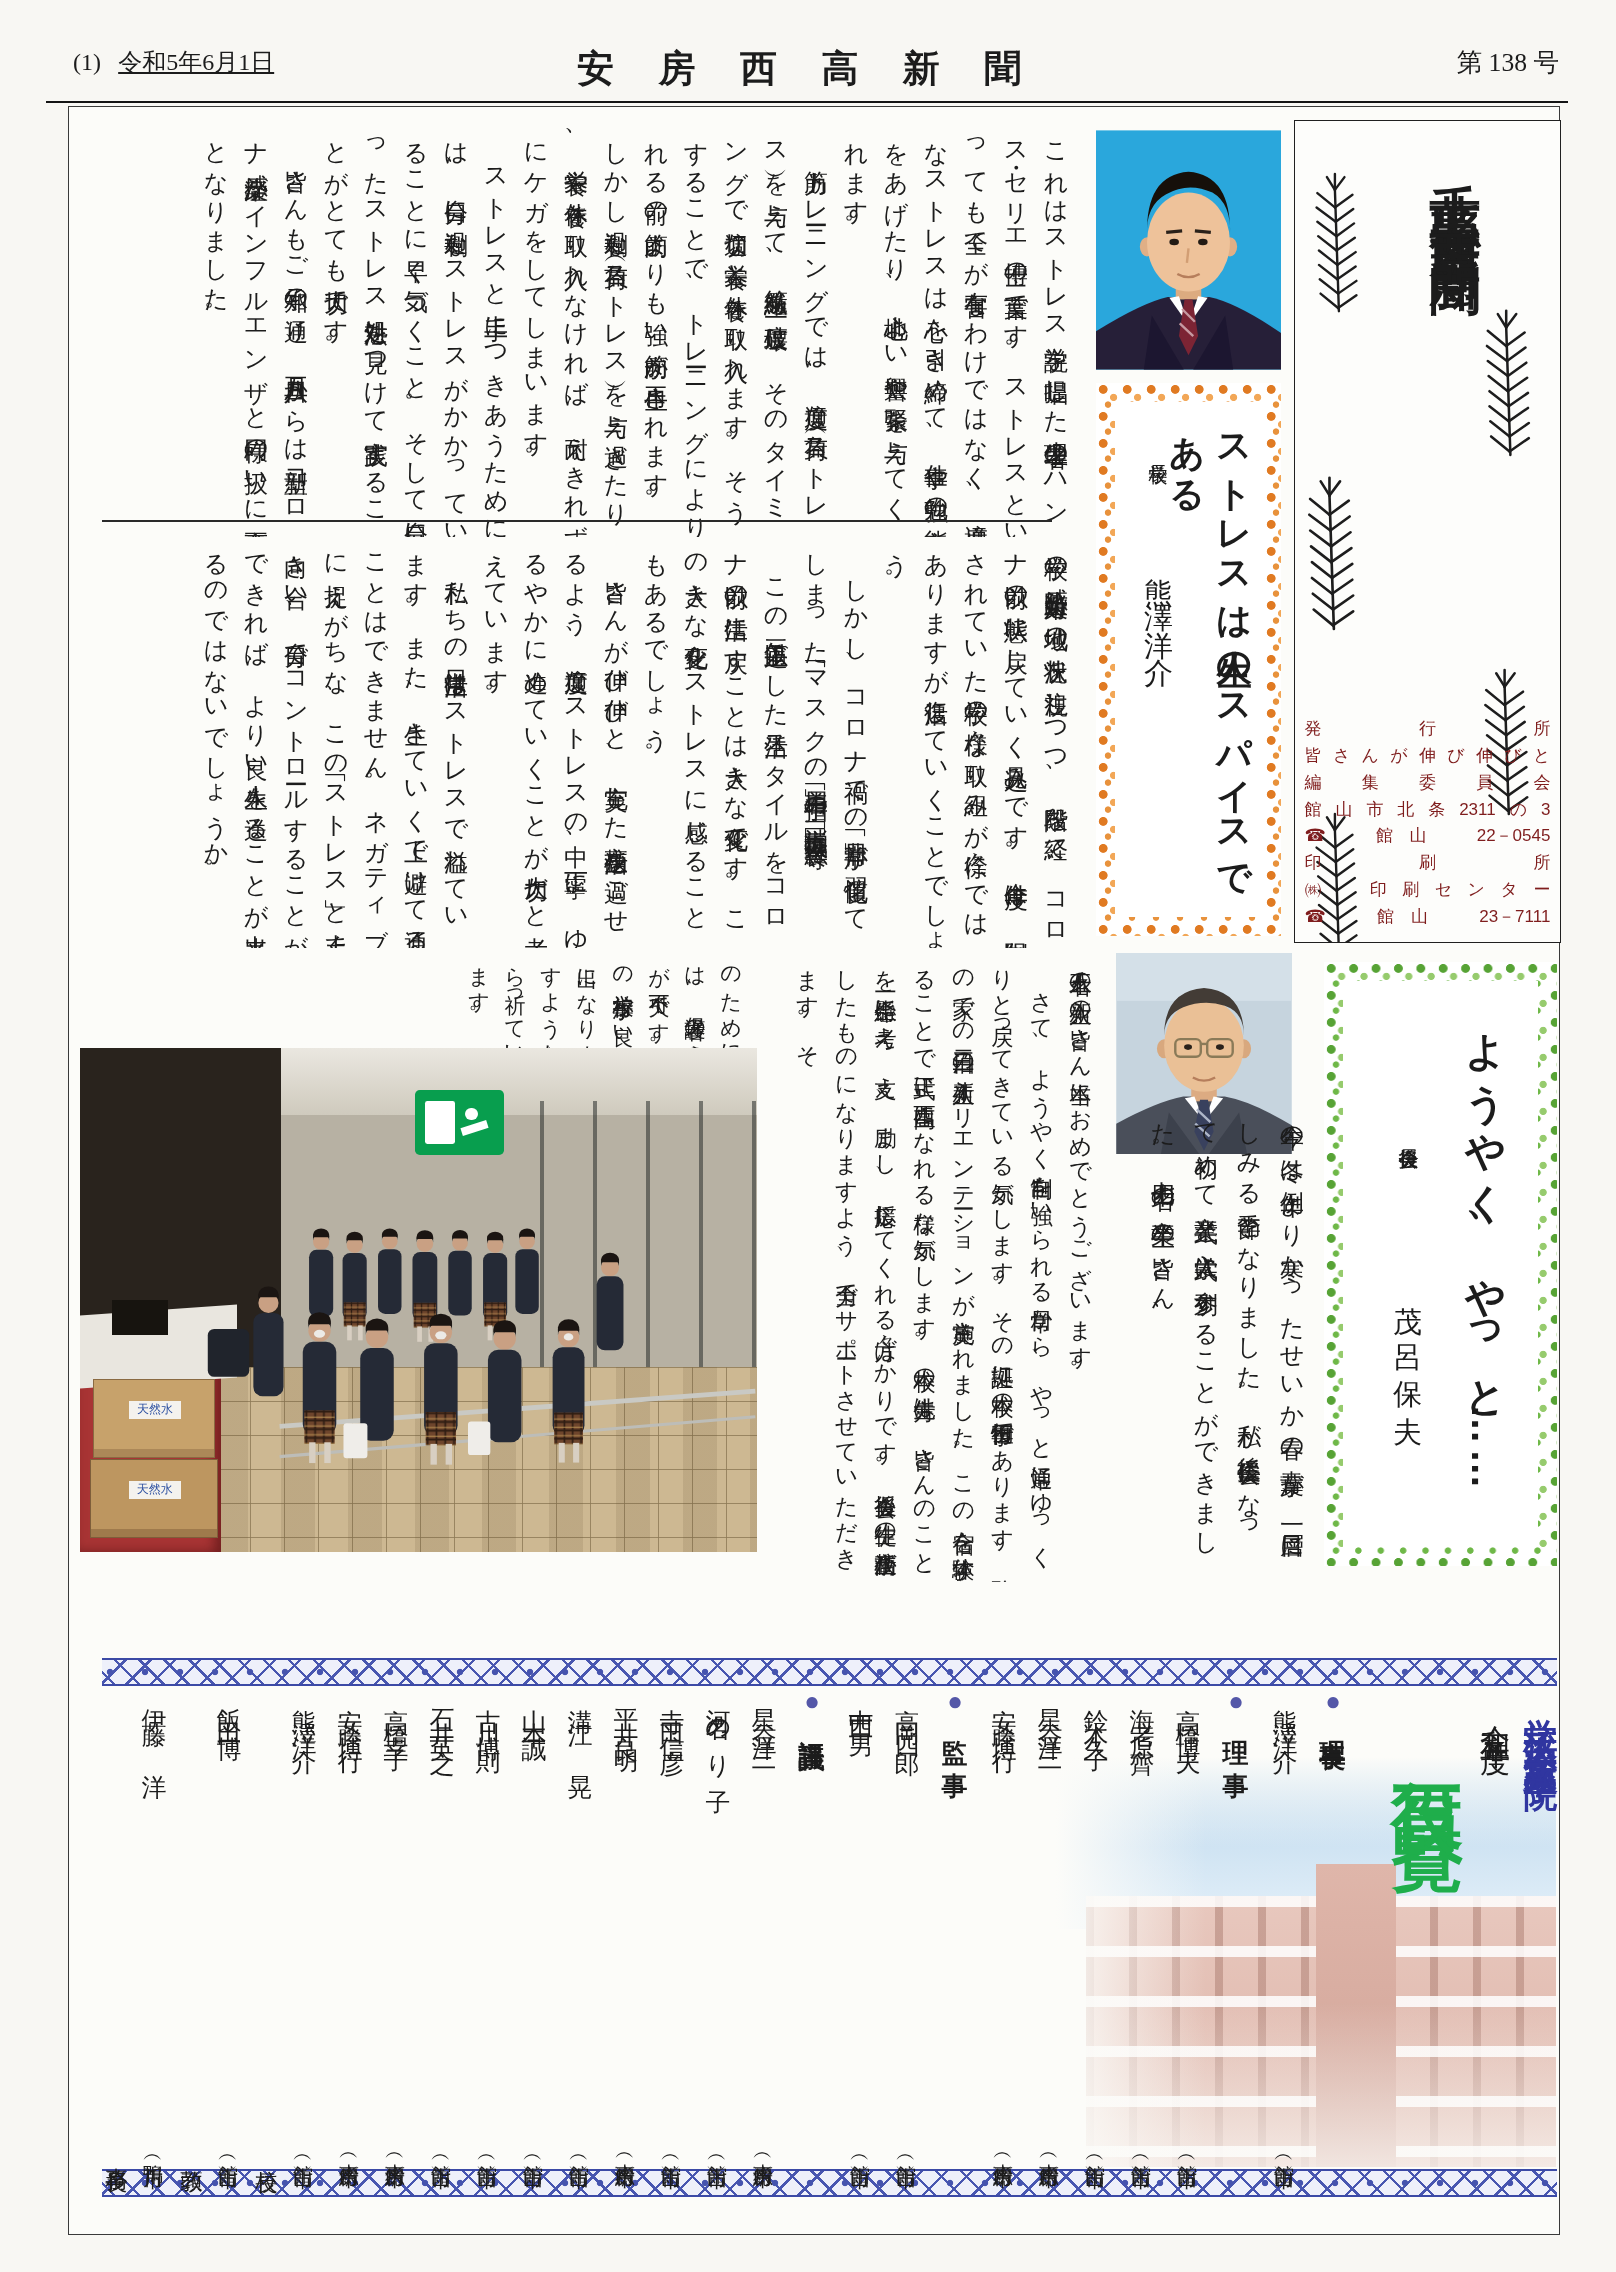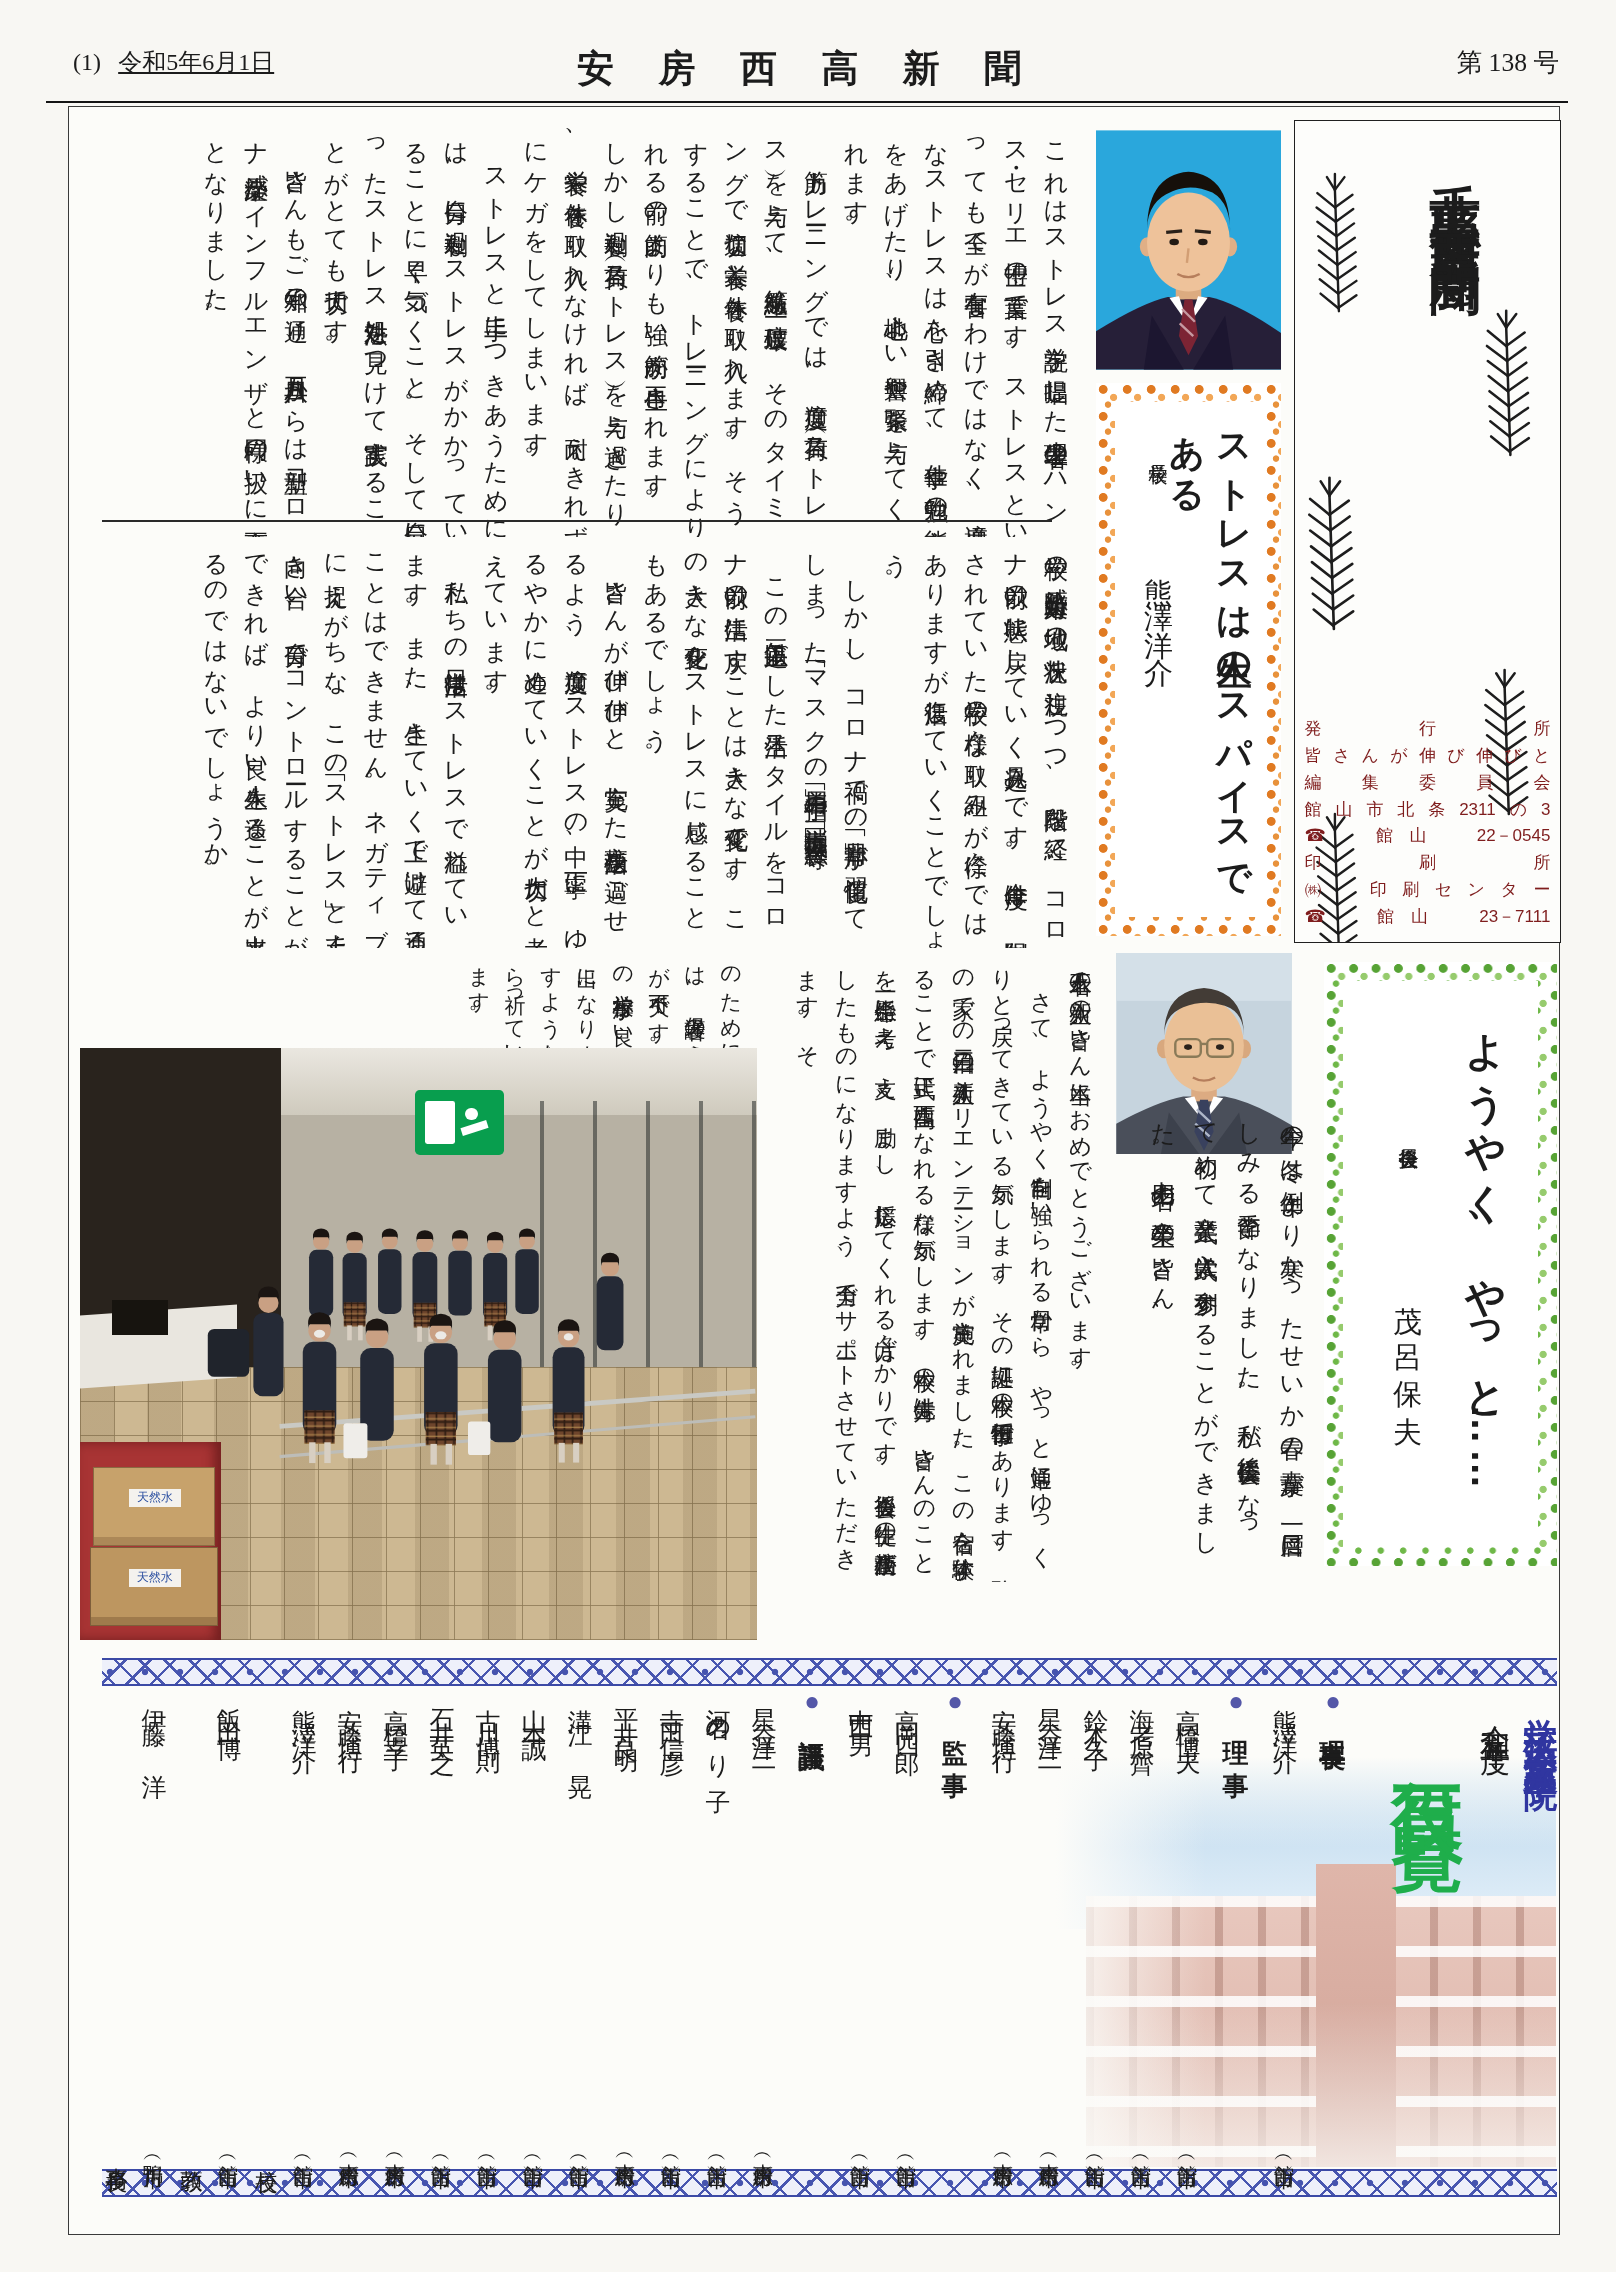--- a/index.html
+++ b/index.html
@@ -55,21 +55,21 @@
           font-size:26px;font-weight:bold;letter-spacing:3.2px;font-family:"Liberation Sans","DejaVu Sans",sans-serif;}
   .hbullet{color:#5457a8;}
   .mname{position:absolute;top:3.2px;left:50%;transform:translateX(-50%);writing-mode:vertical-rl;
          font-size:25px;letter-spacing:13.6px;}
   .mcity{position:absolute;bottom:3.2px;left:50%;transform:translateX(-50%);writing-mode:vertical-rl;
          font-size:20px;letter-spacing:1.6px;}
   .nnote{position:absolute;bottom:1.6px;left:50%;transform:translateX(-50%);writing-mode:vertical-rl;
          font-size:22.4px;letter-spacing:2.4px;}
 
   
-  #ent{left:80px;top:1048px;width:677px;height:592px;background:#b3aca0;overflow:hidden;}
+  #ent{left:80px;top:1048px;width:677px;height:504px;background:#b3aca0;overflow:hidden;}
   .tilefloor{position:absolute;left:0;right:0;top:319px;bottom:0;background-color:#cdb892;
     background-image:
       repeating-linear-gradient(90deg,rgba(95,75,45,.14) 0 34px,rgba(0,0,0,0) 34px 67px),
       linear-gradient(rgba(140,120,85,.8) 1.2px,rgba(0,0,0,0) 1.2px),
       linear-gradient(90deg,rgba(140,120,85,.8) 1.2px,rgba(0,0,0,0) 1.2px);
     background-size:auto,34px 34px,34px 34px;}
   .boxlabel{position:absolute;background:#f4f2ee;color:#2b4fa0;font-size:12px;line-height:1.1;
             font-family:"Liberation Sans","DejaVu Sans",sans-serif;text-align:center;padding:2.4px 3.2px;}
 
   

